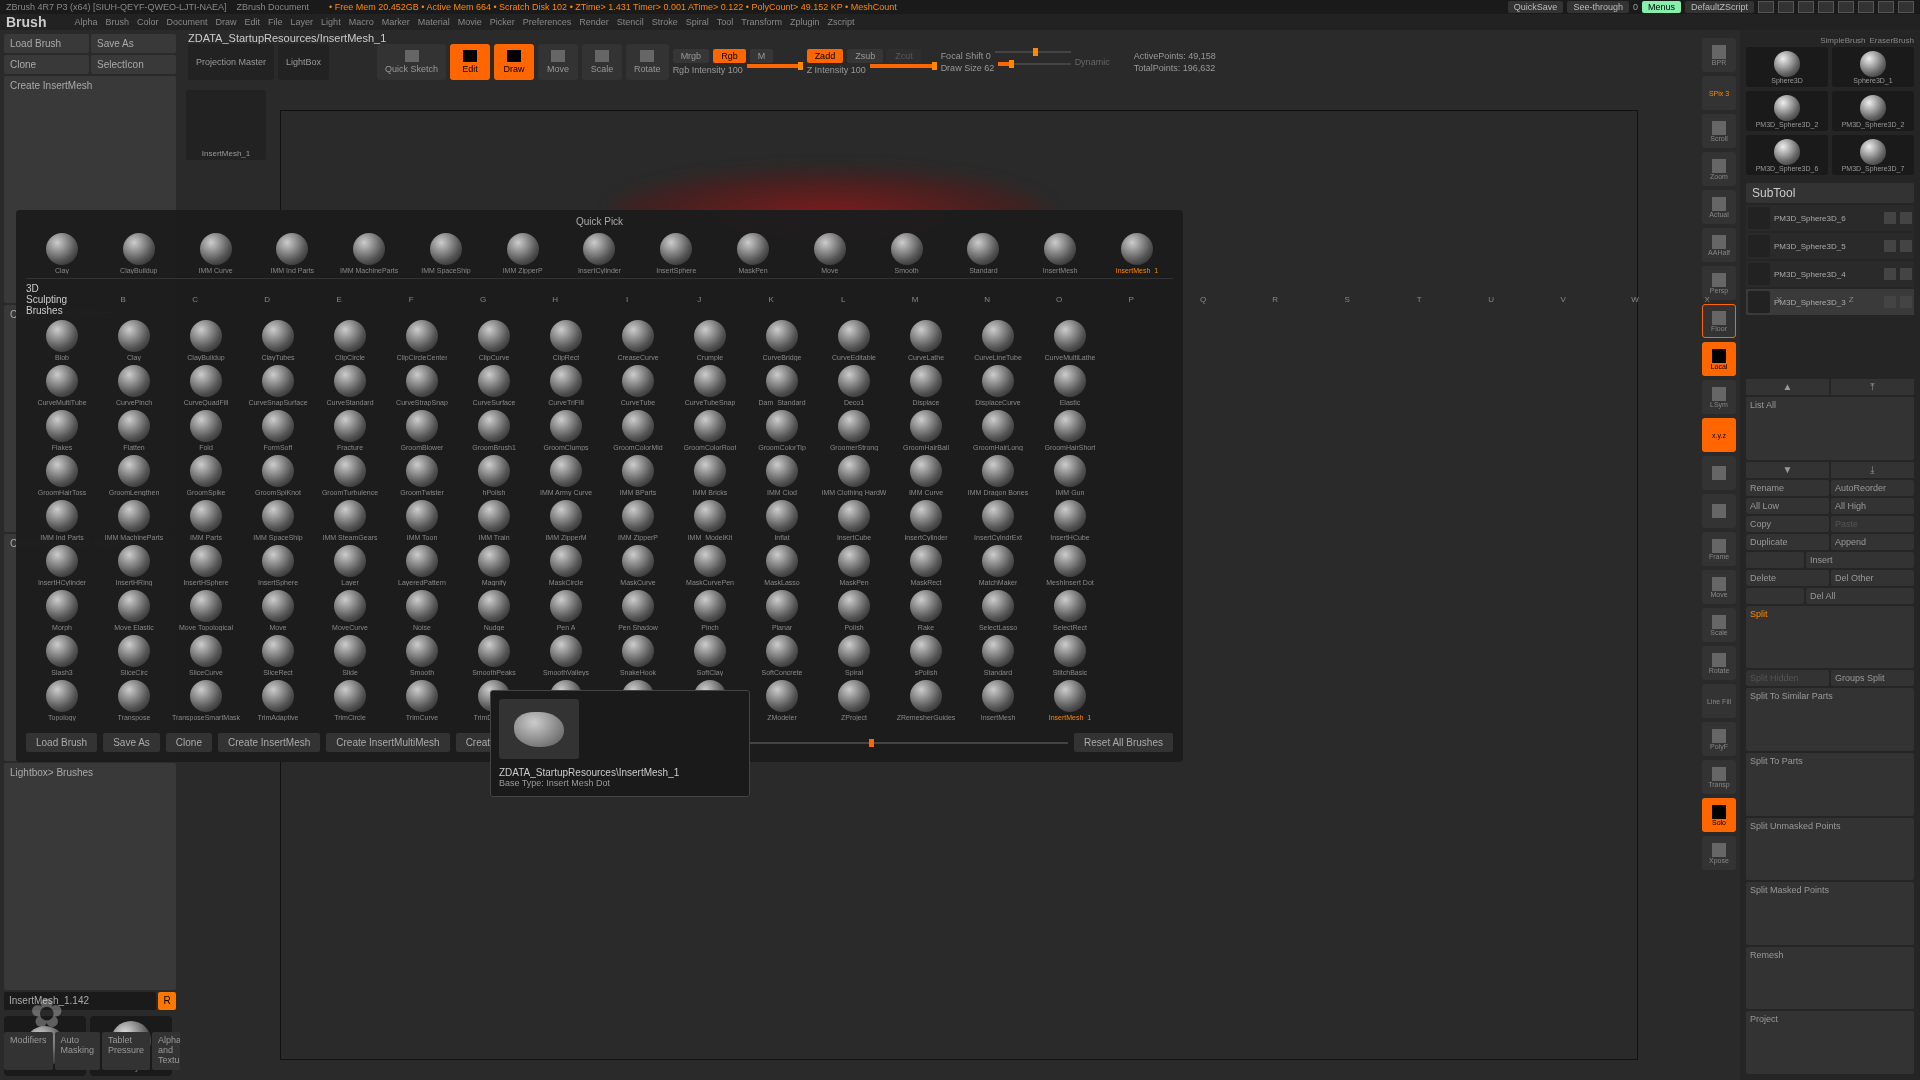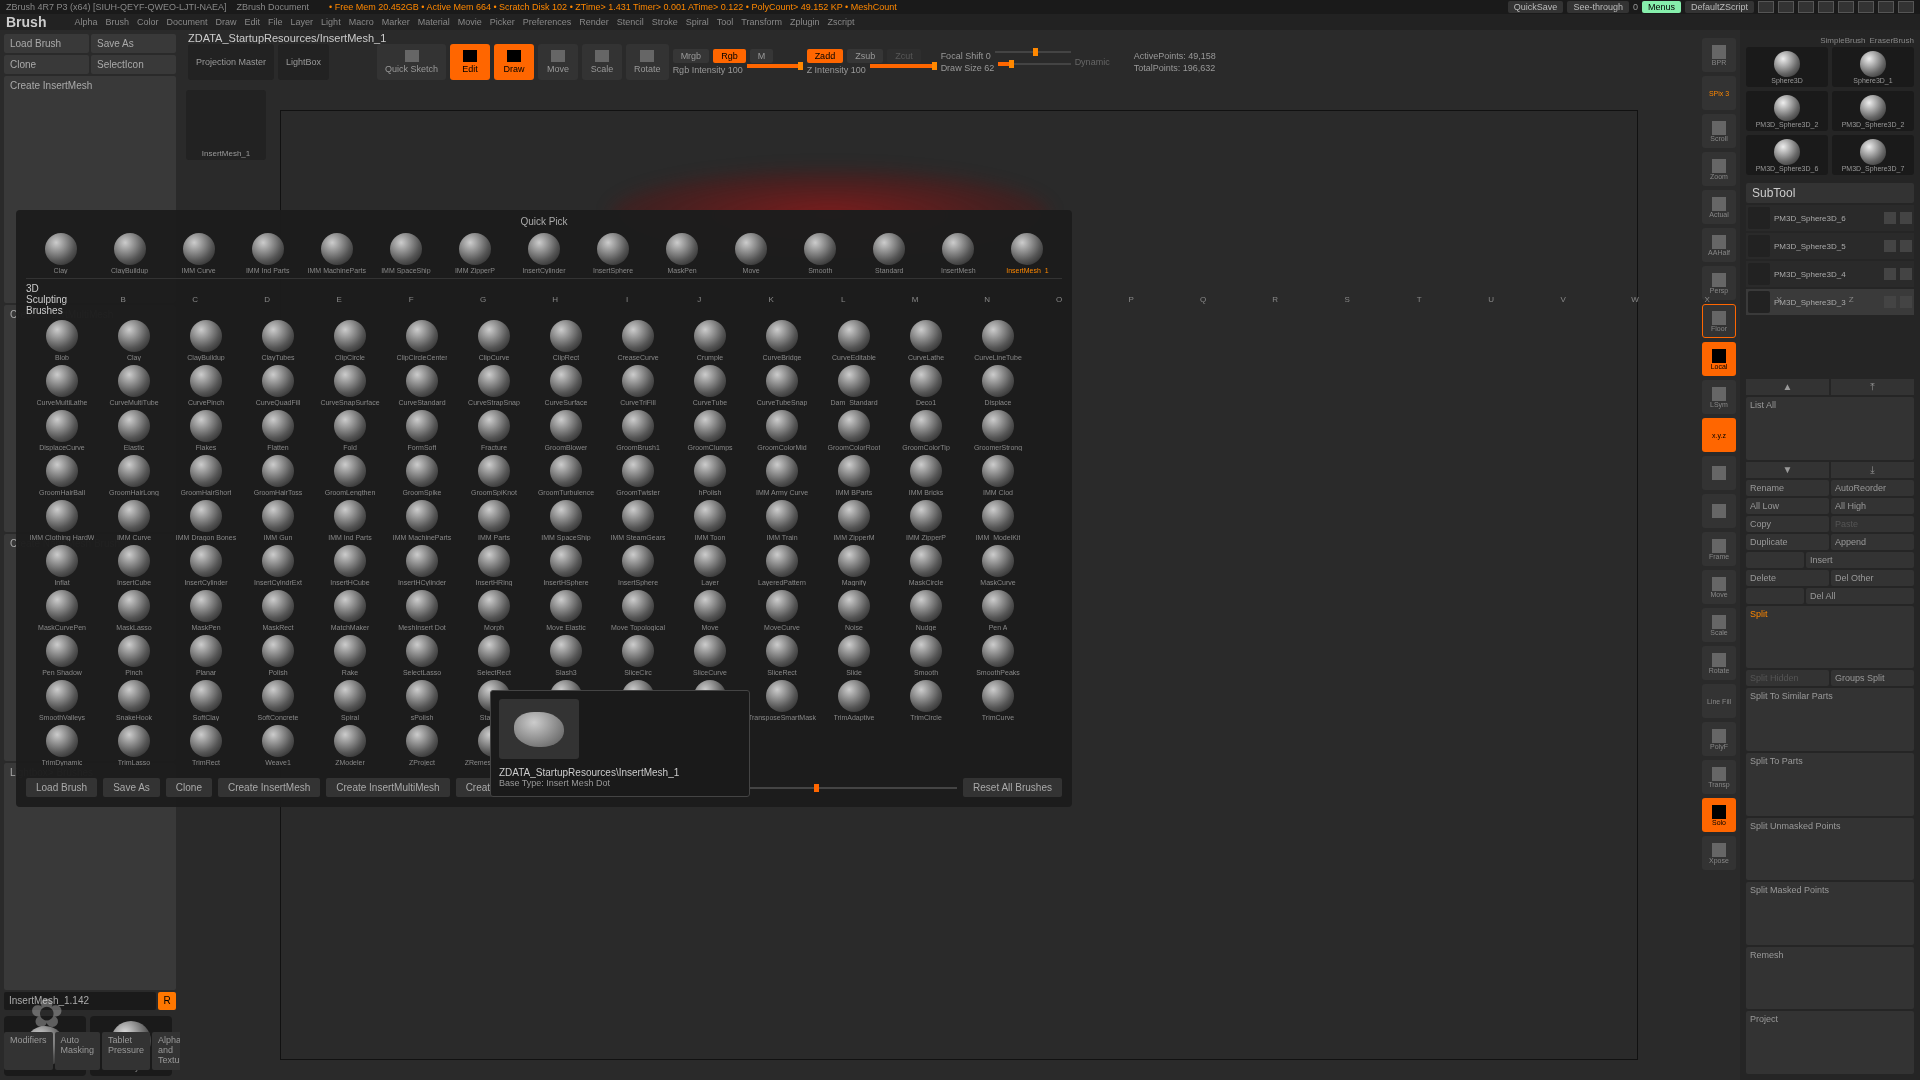--- a/index.html
+++ b/index.html
@@ -72,21 +72,21 @@
 .subtool-row .sname { flex: 1; font-size: 8px; color: #aaa; }
 .subtool-row .sctl { width: 12px; height: 12px; background: #444; }
 .fr-btn-row { display: flex; gap: 2px; }
 .fr-btn { flex: 1; background: #333; color: #999; padding: 3px 4px; font-size: 9px; border-radius: 2px; text-align: left; }
 .fr-btn.dim { color: #555; }
 .fr-btn.orange-txt { color: #ff8800; }
 .arrow-row { display: flex; gap: 2px; }
 .arrow-btn { flex: 1; background: #333; height: 16px; text-align: center; font-size: 10px; line-height: 16px; }
 
 
-.brush-palette { position: absolute; top: 210px; left: 16px; width: 1056px; background: rgba(28,28,28,0.97); border-radius: 4px; z-index: 100; padding: 4px 10px 10px 10px; }
+.brush-palette { position: absolute; top: 210px; left: 16px; width: 1167px; background: rgba(28,28,28,0.97); border-radius: 4px; z-index: 100; padding: 4px 10px 10px 10px; }
 .brush-palette .qp-hdr { text-align: center; color: #aaa; font-size: 10px; padding: 2px; }
 .qp-row { display: flex; gap: 0; justify-content: space-between; padding: 4px 0; border-bottom: 1px solid #333; }
 .brush-cell { width: 72px; display: flex; flex-direction: column; align-items: center; gap: 2px; cursor: pointer; }
 .brush-cell .bicon { width: 32px; height: 32px; border-radius: 50%; background: radial-gradient(circle at 35% 30%, #ccc, #555 60%, #1a1a1a); }
 .brush-cell .bname { font-size: 7px; color: #888; text-align: center; white-space: nowrap; overflow: hidden; max-width: 70px; }
 .brush-cell.sel .bname { color: #ff8800; }
 .alpha-row { display: flex; justify-content: space-between; padding: 2px 0; font-size: 8px; color: #888; }
 .alpha-row span { width: 72px; text-align: center; }
 .brush-grid { display: flex; flex-wrap: wrap; gap: 0; }
 .brush-grid .brush-cell { margin-bottom: 4px; }

